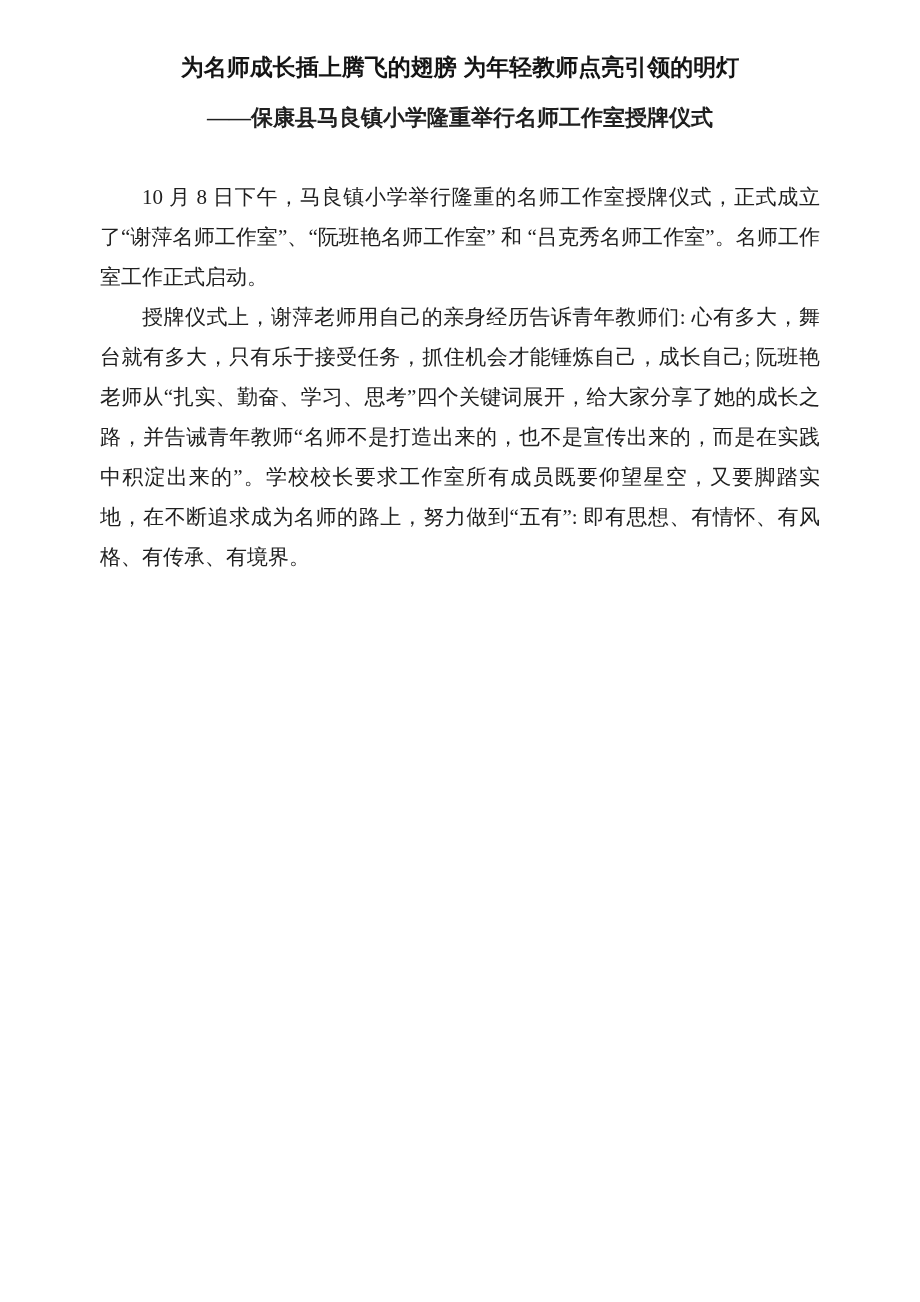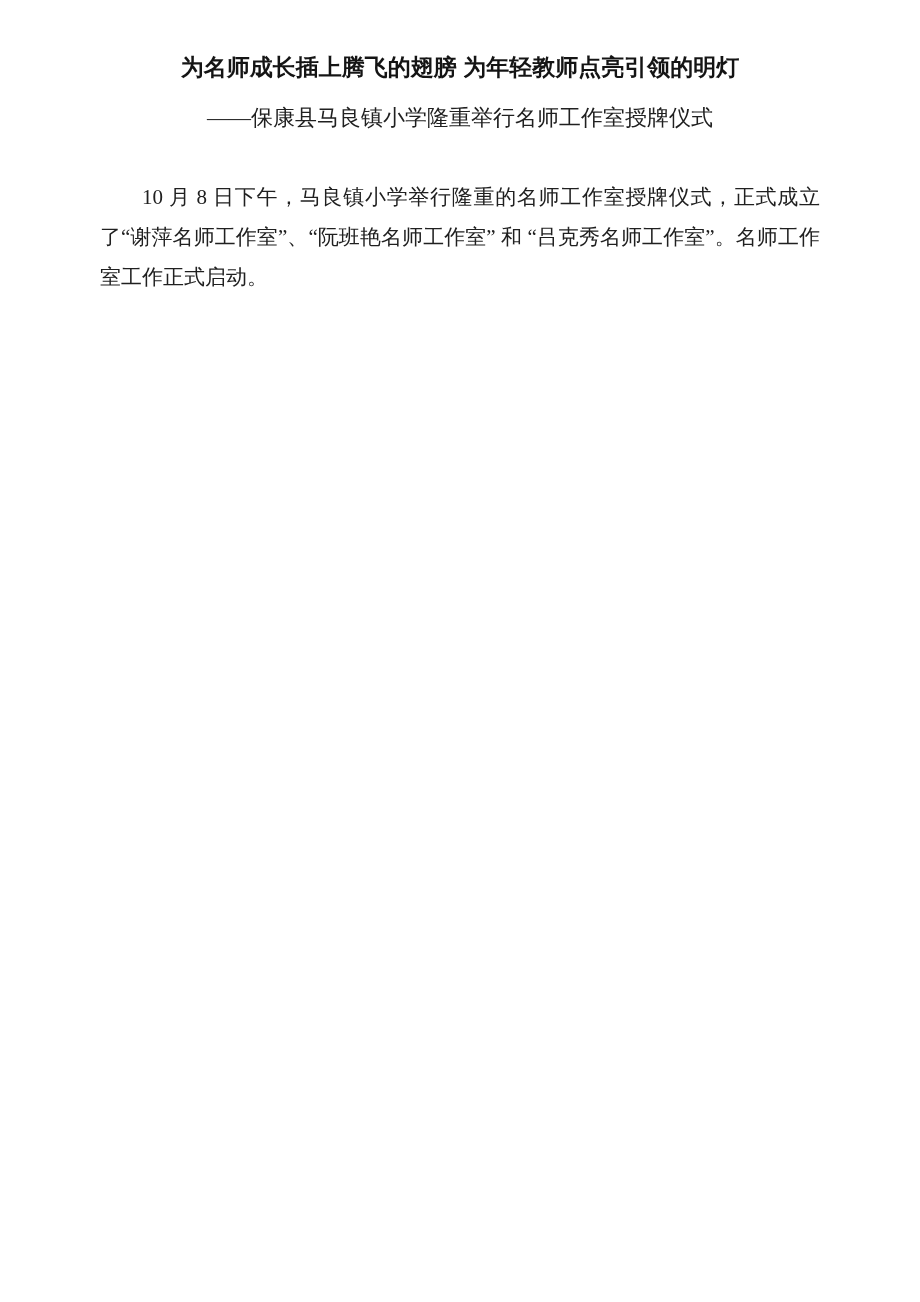--- a/index.html
+++ b/index.html
@@ -45,21 +45,21 @@
     color: #141414;
   }
   .subtitle {
     position: relative;
     z-index: 1;
     margin: 20px 0 0 0;
     text-align: center;
     font-family: "Liberation Serif", "DejaVu Serif", serif;
     font-size: 22px;
     line-height: 30px;
-    font-weight: 400;
+    font-weight: 700;
     color: #202020;
   }
   .content {
     position: relative;
     z-index: 1;
     margin: 44px 100px 0 100px;
   }
   .content p {
     margin: 0;
     font-size: 21px;
@@ -74,15 +74,16 @@
 
 <div class="page">
 
 
   <h1 class="title">为名师成长插上腾飞的翅膀 为年轻教师点亮引领的明灯</h1>
 
   <h2 class="subtitle">——保康县马良镇小学隆重举行名师工作室授牌仪式</h2>
 
   <div class="content">
     <p>10 月 8 日下午，马良镇小学举行隆重的名师工作室授牌仪式，正式成立了“谢萍名师工作室”、“阮班艳名师工作室” 和 “吕克秀名师工作室”。名师工作室工作正式启动。</p>
+    <p>授牌仪式上，谢萍老师用自己的亲身经历告诉青年教师们: 心有多大，舞台就有多大，只有乐于接受任务，抓住机会才能锤炼自己，成长自己; 阮班艳老师从“扎实、勤奋、学习、思考”四个关键词展开，给大家分享了她的成长之路，并告诫青年教师“名师不是打造出来的，也不是宣传出来的，而是在实践中积淀出来的”。学校校长要求工作室所有成员既要仰望星空，又要脚踏实地，在不断追求成为名师的路上，努力做到“五有”: 即有思想、有情怀、有风格、有传承、有境界。</p>
   </div>
 
 </div>
 
 </body></html>

